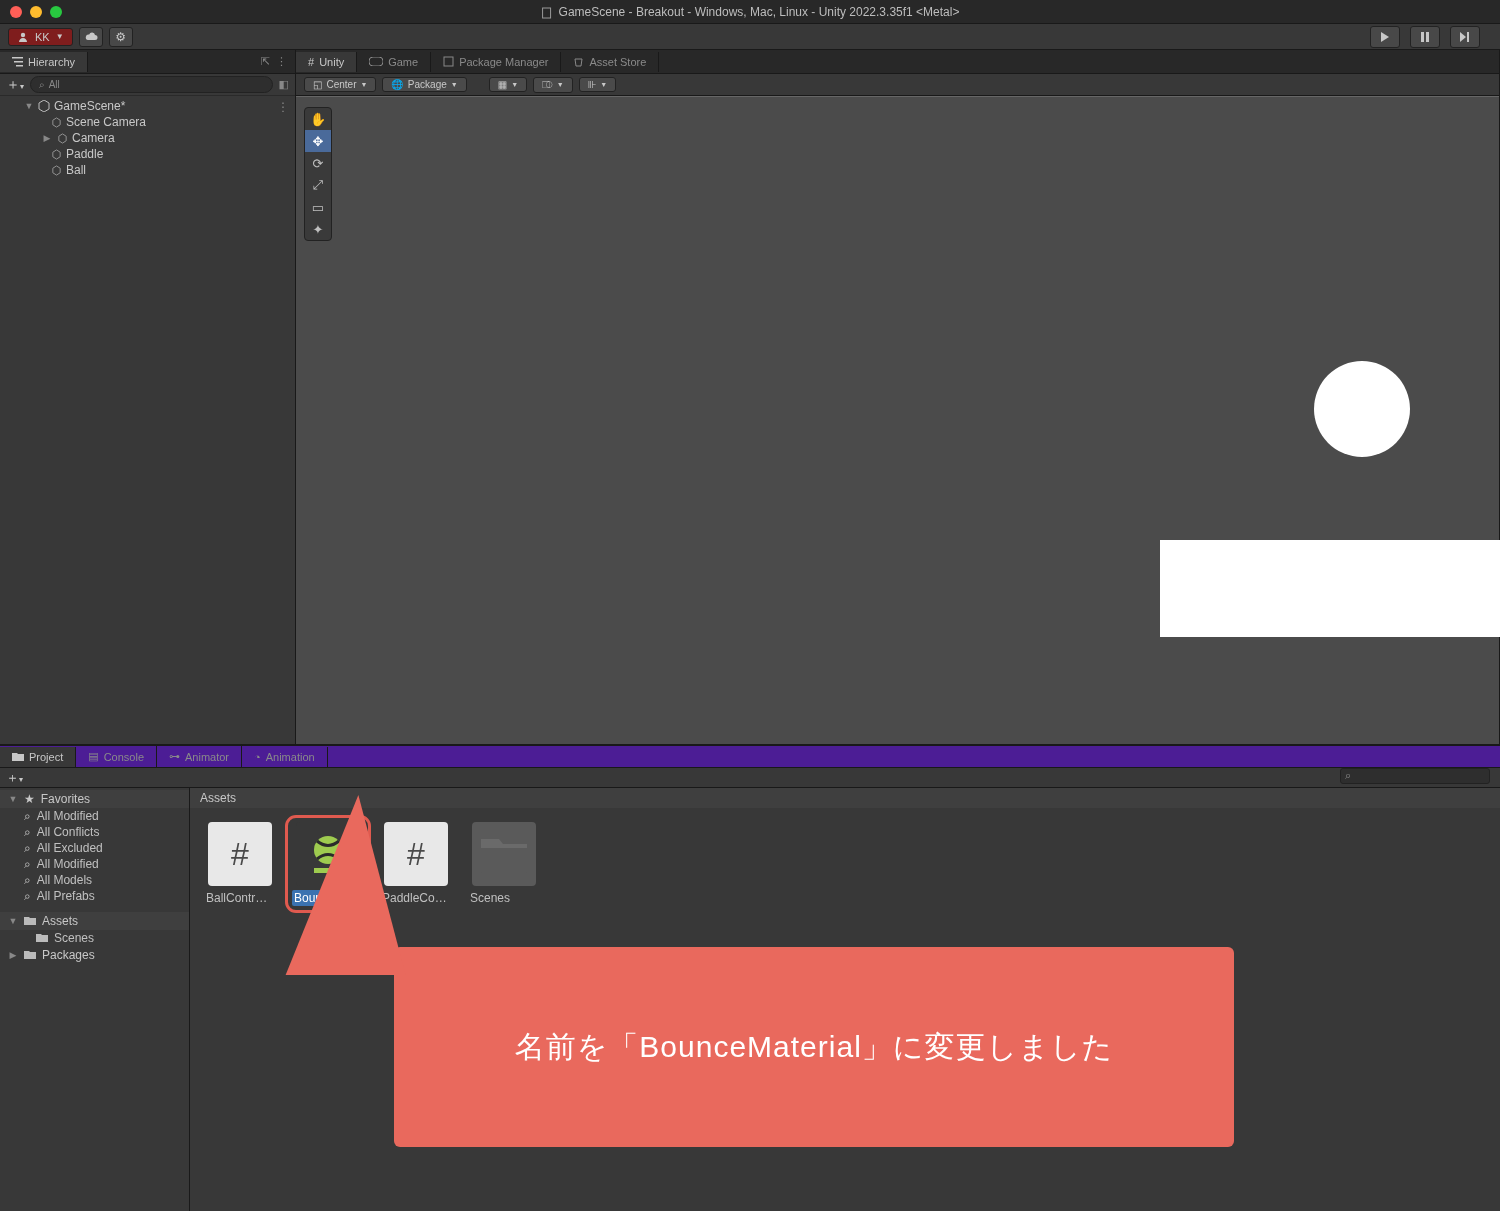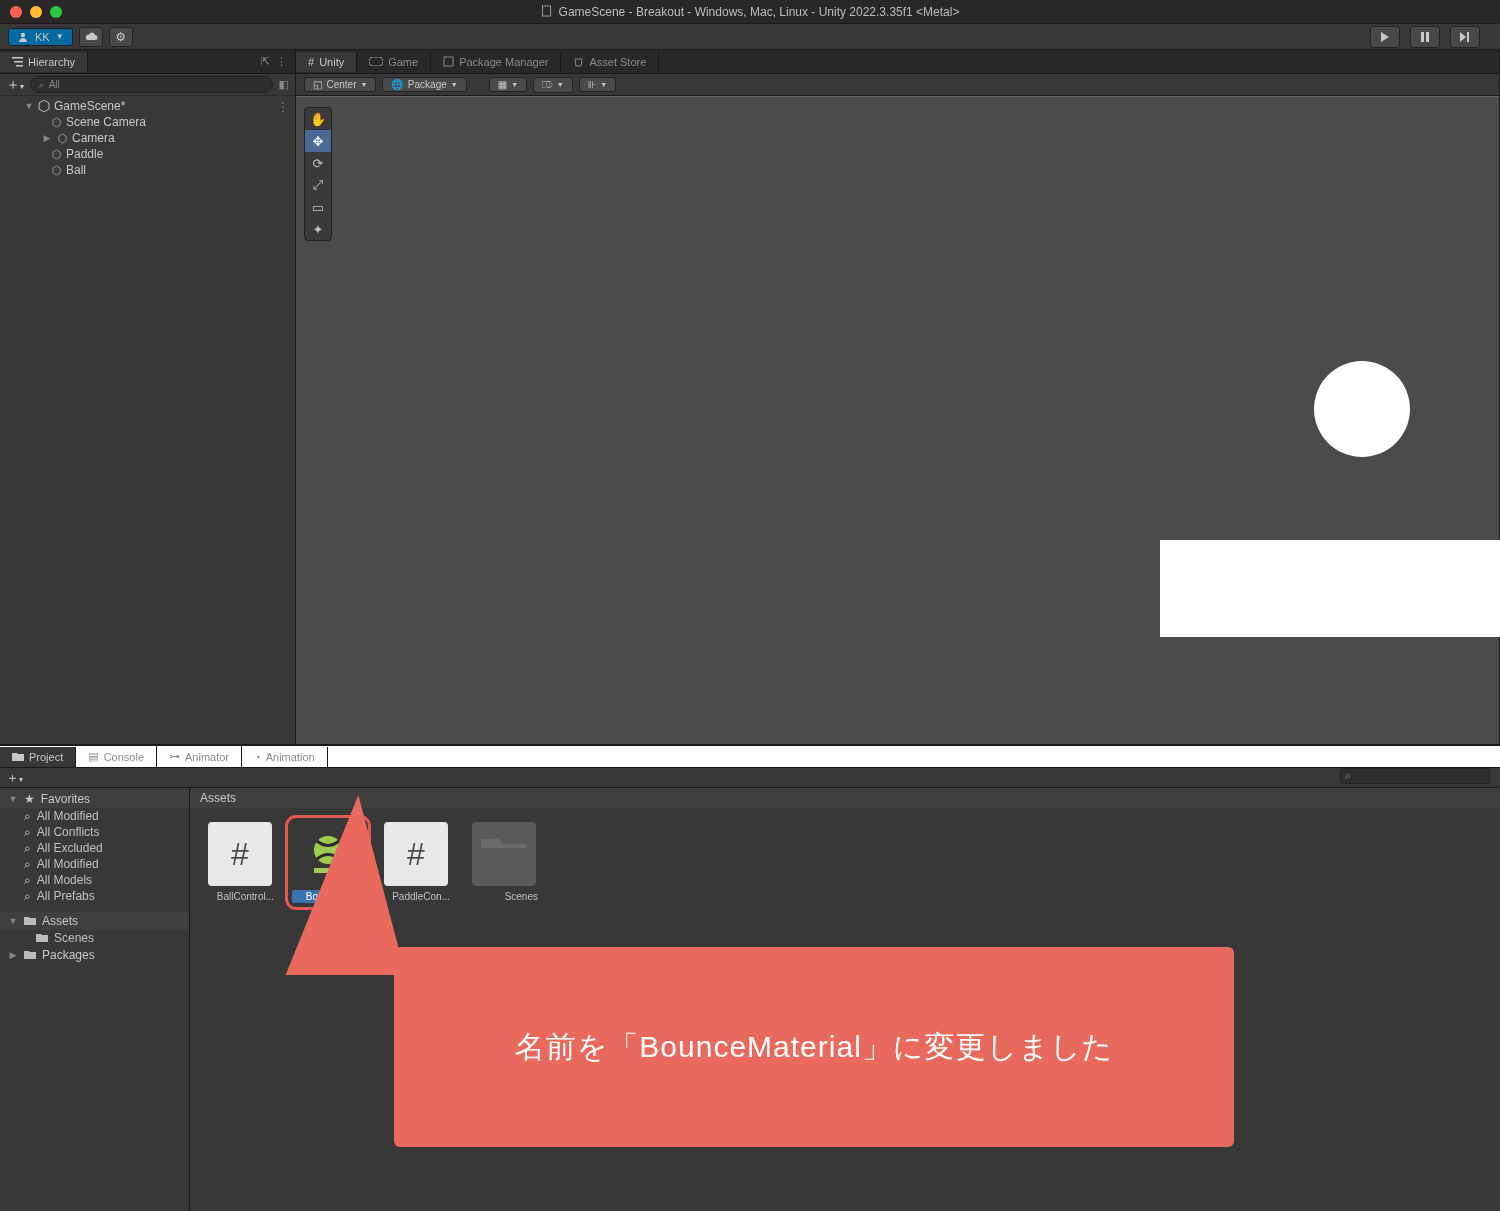--- a/index.html
+++ b/index.html
@@ -5,25 +5,25 @@
   * { margin: 0; padding: 0; box-sizing: border-box; font-family: -apple-system, "Helvetica Neue", Arial, sans-serif; }
   body { background: #282828; color: #bdbdbd; font-size: 11px; width: 1500px; height: 1211px; overflow: hidden; position: relative; }
 
   
   .titlebar { height: 24px; background: #282828; display: flex; align-items: center; padding: 0 10px; border-bottom: 1px solid #191919; }
   .traffic { display: flex; gap: 8px; }
   .traffic span { width: 12px; height: 12px; border-radius: 50%; display: block; }
   .tl-red { background: #ff5f57; }
   .tl-yel { background: #febc2e; }
   .tl-grn { background: #28c840; }
-  .titletext { position: absolute; left: 50%; transform: translateX(-50%); color: #bdbdbd; font-size: 12px; display:flex; align-items:flex-start; gap:6px;}
+  .titletext { position: absolute; left: 50%; transform: translateX(-50%); color: #bdbdbd; font-size: 12px; display:flex; align-items:flex-end; gap:6px;}
 
   
   .toolbar { height: 26px; background: #383838; border-bottom: 1px solid #191919; display: flex; align-items: center; padding: 0 8px; }
-  .account-chip { background: #0369a1; border: 1px solid #222; border-radius: 3px; padding: 2px 8px; display: flex; align-items: center; gap: 6px; font-size: 11px; color:#c8c8c8; }
+  .account-chip { background: #7f1d1d; border: 1px solid #222; border-radius: 3px; padding: 2px 8px; display: flex; align-items: center; gap: 6px; font-size: 11px; color:#c8c8c8; }
   .icon-btn { width: 24px; height: 20px; background: #484848; border: 1px solid #222; border-radius: 3px; display: flex; align-items: center; justify-content: center; margin-left: 6px; color:#c8c8c8; }
   .spacer { flex: 1; }
   .play-controls { display: flex; gap: 4px; margin-right: 12px; }
   .play-controls .icon-btn { width: 30px; height: 22px; }
 
   
   .main { display: flex; height: 694px; }
   .hierarchy { width: 296px; background: #383838; border-right: 1px solid #191919; display: flex; flex-direction: column; }
   .panel-tabbar { height: 24px; background: #282828; display: flex; align-items: center; border-bottom: 1px solid #191919; }
   .panel-tab { padding: 4px 12px; background: #383838; border-right: 1px solid #191919; font-size: 11px; display:flex; align-items:center; gap:5px; color:#c8c8c8; }
@@ -48,34 +48,34 @@
   .pill { background:#4a4a4a; border:1px solid #222; border-radius:3px; padding:1px 8px; font-size:10px; display:flex; align-items:center; gap:4px; color:#c8c8c8;}
   .viewport { flex:1; background:#4b4b4b; position:relative; border-top:1px solid #666; }
   .tool-rail { position:absolute; left:8px; top:10px; width:28px; background:#3a3a3a; border:1px solid #222; border-radius:4px; display:flex; flex-direction:column; }
   .tool-rail div { height:22px; display:flex; align-items:center; justify-content:center; color:#c0c0c0; font-size:13px; }
   .tool-rail div.active { background:#4a6a9a; color:#fff; }
   .ball { position:absolute; left:1018px; top:264px; width:96px; height:96px; background:#fff; border-radius:50%; }
   .paddle { position:absolute; left:864px; top:443px; width:382px; height:97px; background:#fff; }
 
   
   .bottom { height: 467px; display:flex; flex-direction:column; background:#383838; border-top:2px solid #191919;}
-  .bottom-tabs { height: 22px; background:#ffffff; display:flex; align-items:center; border-bottom:1px solid #191919;}
+  .bottom-tabs { height: 22px; background:#4c1d95; display:flex; align-items:center; border-bottom:1px solid #191919;}
   .bottom-sub { height: 20px; display:flex; align-items:center; padding:0 6px; border-bottom:1px solid #191919;}
   .bottom-split { flex:1; display:flex; }
   .proj-tree { width:190px; border-right:1px solid #191919; background:#383838; padding:2px 0; font-size:12px; }
   .proj-header { background:#3f3f3f; padding:2px 8px; color:#c8c8c8; display:flex; align-items:center; gap:6px;}
   .proj-row { padding:1px 8px 1px 24px; display:flex; align-items:center; gap:6px; color:#c0c0c0; }
   .proj-row.sub { padding-left: 36px; }
   .asset-pane { flex:1; background:#383838; position:relative; }
   .asset-header { background:#3f3f3f; padding:3px 10px; font-size:12px; color:#c8c8c8;}
   .asset-grid { display:flex; gap:16px; padding:14px 14px; }
   .asset-item { width:72px; display:flex; flex-direction:column; align-items:center; gap:4px; }
   .asset-thumb { width:64px; height:64px; background:#e8e8e8; border-radius:4px; display:flex; align-items:center; justify-content:center; font-size:32px; color:#4a4a4a; }
   .asset-thumb.folder { background:#5a5a5a; color:#7a7a7a; border-radius:4px; }
-  .asset-label { font-size:10px; color:#c0c0c0; text-align:right; white-space:nowrap; overflow:hidden; text-overflow:ellipsis; width:72px; padding:1px 2px; border-radius:2px;}
+  .asset-label { font-size:12px; color:#c0c0c0; text-align:left; white-space:nowrap; overflow:hidden; text-overflow:ellipsis; width:72px; padding:1px 2px; border-radius:2px;}
   .asset-label.selected { background:#3a72b0; color:#fff; }
   .asset-item.highlight { outline:3px solid #e05a4f; outline-offset:4px; border-radius:4px; }
   .status-bar { height:20px; background:#3a3a3a; border-top:1px solid #222; display:flex; align-items:center; padding:0 10px; font-size:11px; color:#aaa; gap:6px;}
 
   
   .callout { position:absolute; left:394px; top:947px; width:840px; height:200px; background:#e9695d; border-radius:6px; display:flex; align-items:center; justify-content:center; color:#fff; font-size:30px; letter-spacing:1px; }
   .callout::before { content:""; position:absolute; left:-72px; top:-152px; width:0; height:0;
     border-left:0px solid transparent; border-right:120px solid transparent; border-bottom:180px solid #e9695d;
     transform: skewX(-22deg);
   }

